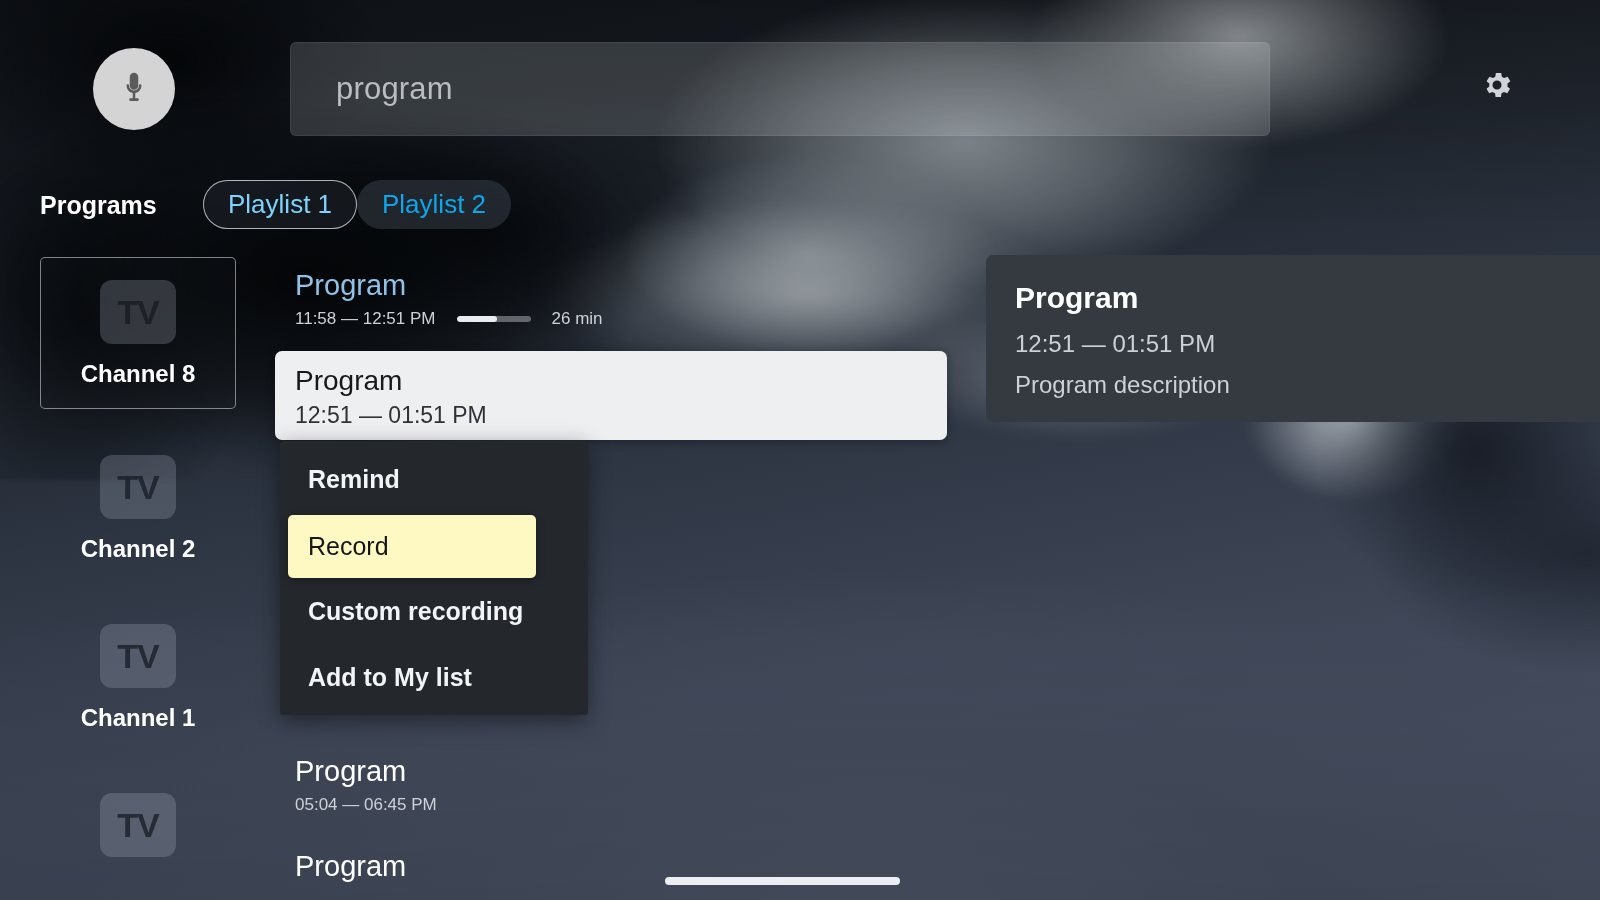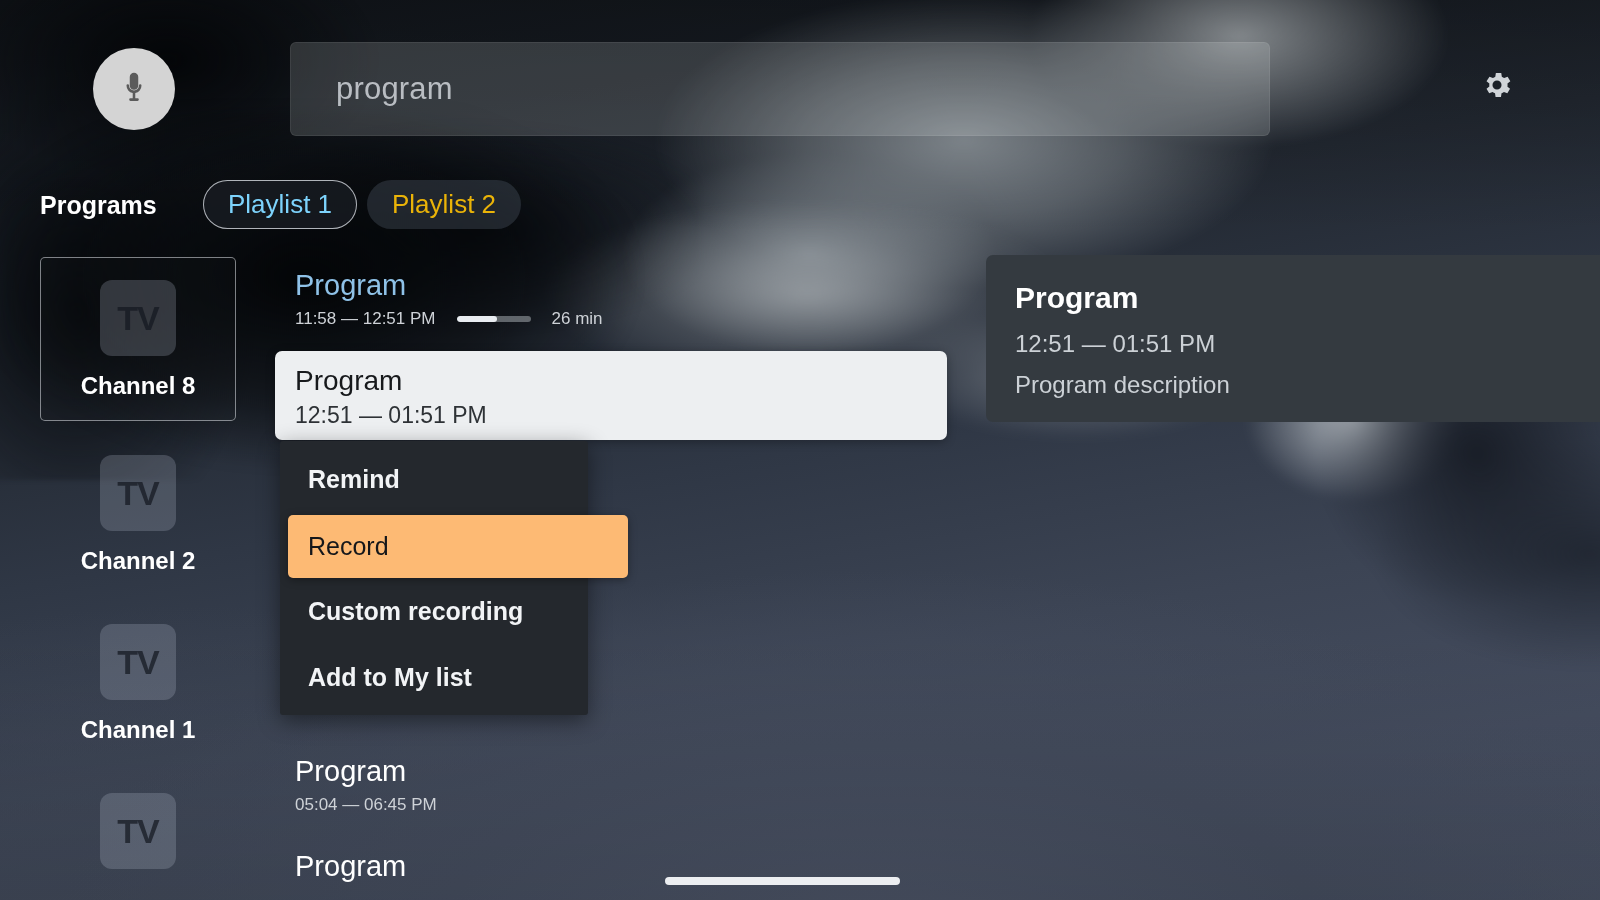--- a/index.html
+++ b/index.html
@@ -110,40 +110,40 @@
     font-size:26px;
     padding:0 24px;
   }
   .chip.selected {
     left:203px;
     background: rgba(24,28,34,0.80);
     border:1.6px solid rgba(216,220,226,0.80);
     color:#7dd3fc;
   }
   .chip.unselected {
-    left:367px;
+    left:357px;
     background: rgba(70,78,90,0.42);
     border:1.6px solid transparent;
-    color:#eab308;
+    color:#0ea5e9;
   }
 
   
   .channel-rail { position:absolute; left:0; top:250px; width:270px; height:650px; }
   .channel {
     position:absolute; left:40px; width:196px;
     display:flex; flex-direction:column; align-items:center;
   }
   .channel.focused {
     border:1.5px solid rgba(222,226,232,0.55);
     border-radius:5px;
     background: rgba(255,255,255,0.015);
     padding-top:22px; padding-bottom:20px;
   }
   .channel .tile {
-    width:76px; height:76px; border-radius:12px;
+    width:76px; height:64px; border-radius:12px;
     background: rgba(186,194,208,0.24);
     display:flex; align-items:center; justify-content:center;
     font-size:34px; font-weight:bold;
     color: rgba(20,24,32,0.72);
     letter-spacing:-1px;
   }
   .channel .cname {
     margin-top:16px;
     font-size:24px; font-weight:bold; color:#ffffff;
     white-space:nowrap;
@@ -206,22 +206,22 @@
     padding-left:28px;
     font-size:25px; color:#f2f4f6;font-weight:bold;
   }
   .ctx-item.i0 { top:10px; }
   .ctx-item.i1 { top:76px; }
   .ctx-item.i2 { top:142px; }
   .ctx-item.i3 { top:208px; }
   
   .ctx-highlight-pill {
     position:absolute; left:288px; top:515px;
-    width:340px; height:63px;
-    background:#fdba74; border-radius:5px;
+    width:248px; height:63px;
+    background:#fef9c3; border-radius:5px;
     display:flex; align-items:center; padding-left:20px;
     font-size:25px; color:#15171a;
     box-shadow:0 2px 8px rgba(0,0,0,0.35);
   }
 
   
   .detail-panel {
     position:absolute; left:986px; top:255px;
     width:620px; height:167px;
     background:#343a40;

